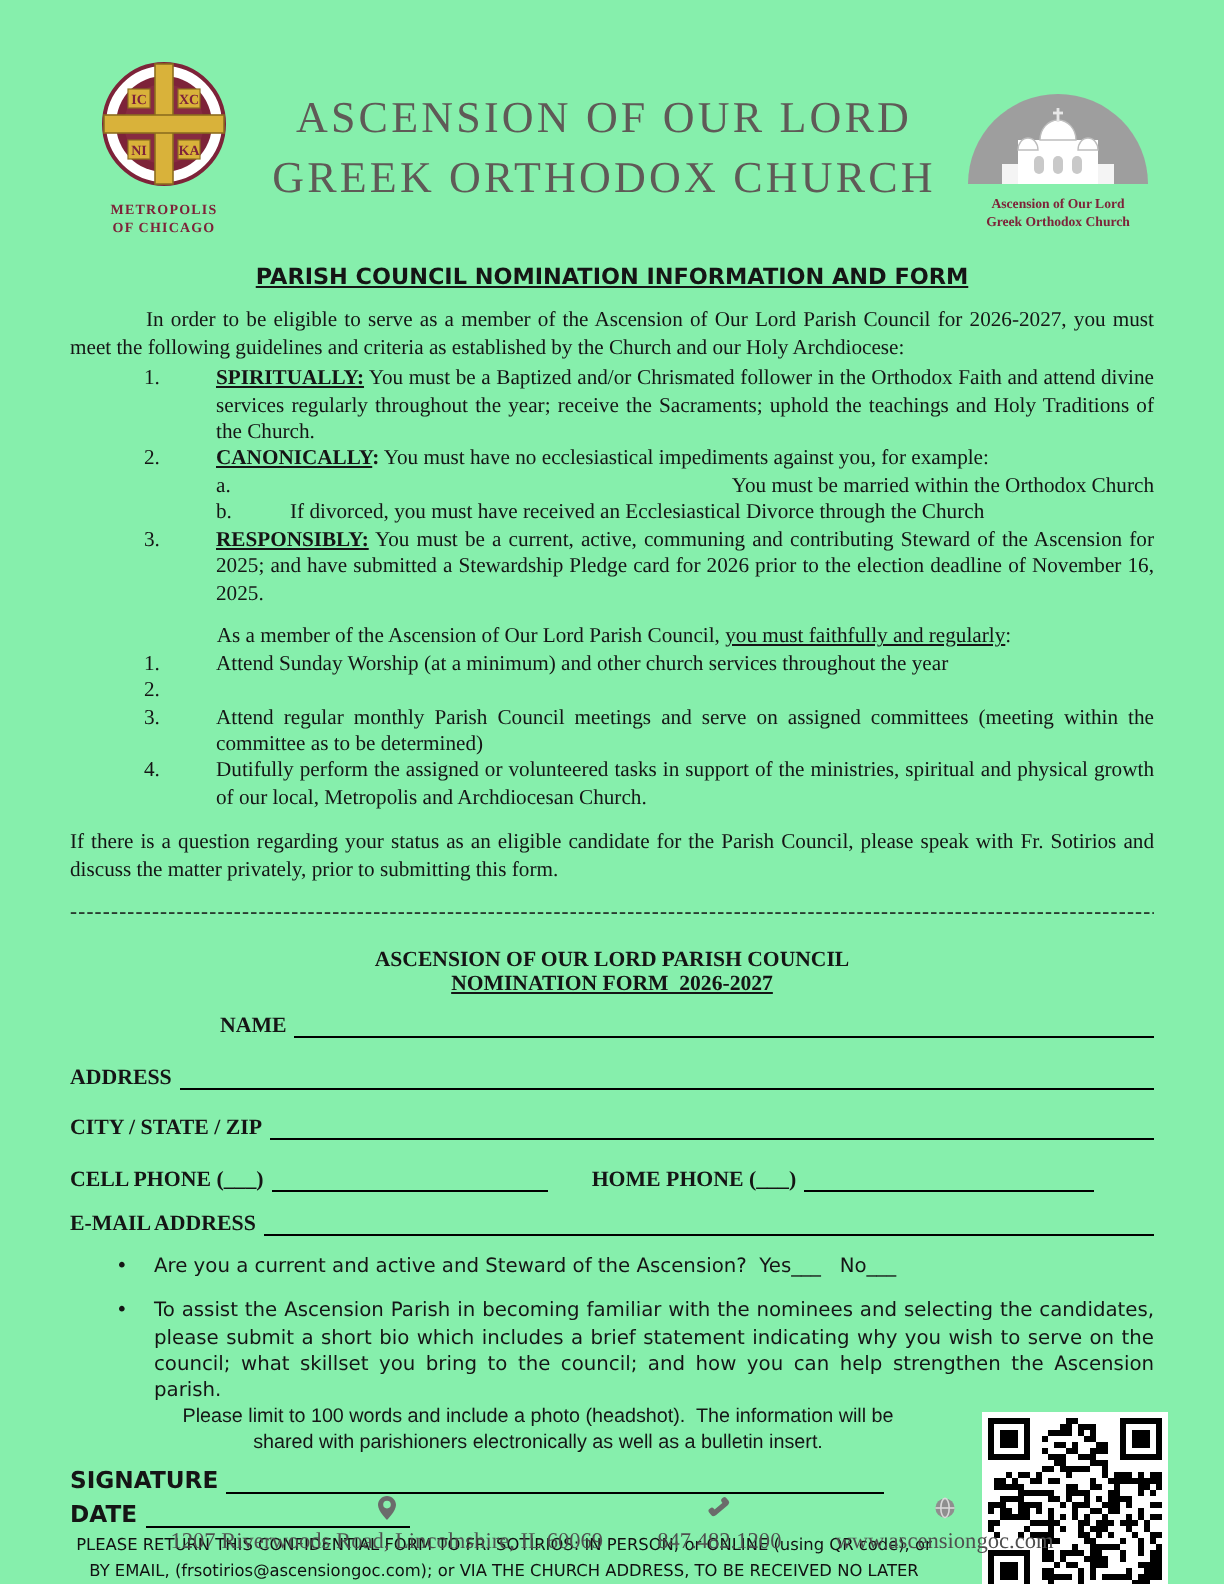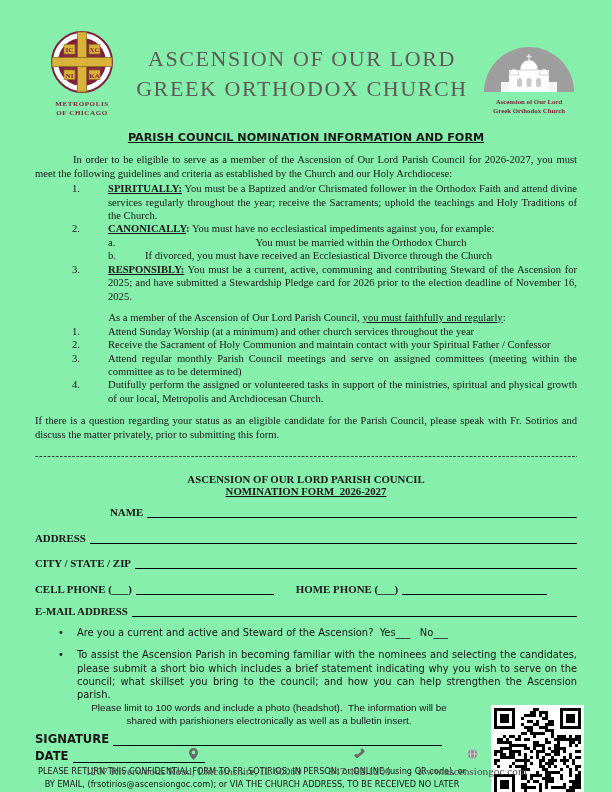--- a/index.html
+++ b/index.html
@@ -129,21 +129,21 @@
       <div class="oitem">
         <span class="onum">1.</span>
         <div class="obody"><span class="lead">SPIRITUALLY:</span><span class="leadafter"></span> <span>You must be a Baptized and/or Chrismated follower in the Orthodox Faith and attend divine services regularly throughout the year; receive the Sacraments; uphold the teachings and Holy Traditions of the Church.</span></div>
       </div>
       <div class="oitem">
         <span class="onum">2.</span>
         <div class="obody"><span class="lead">CANONICALLY</span><span class="leadafter">:</span> <span>You must have no ecclesiastical impediments against you, for example:</span></div>
       </div>
       <div class="oitem sub">
         <span class="onum">a.</span>
-        <div class="obody" style="text-align:center;"><span>You must be married within the Orthodox Church</span></div>
+        <div class="obody" style="text-align:right;"><span>You must be married within the Orthodox Church</span></div>
       </div>
       <div class="oitem sub">
         <span class="onum">b.</span>
         <div class="obody" style="text-align:left;"><span>If divorced, you must have received an Ecclesiastical Divorce through the Church</span></div>
       </div>
       <div class="oitem">
         <span class="onum">3.</span>
         <div class="obody"><span class="lead">RESPONSIBLY:</span><span class="leadafter"></span> <span>You must be a current, active, communing and contributing Steward of the Ascension for 2025; and have submitted a Stewardship Pledge card for 2026 prior to the election deadline of November 16, 2025.</span></div>
       </div>
     </div>
@@ -151,21 +151,20 @@
     <div class="para" style="margin-top:8px; text-align:center; padding-left:2px;">
       <span>As a member of the Ascension of Our Lord Parish Council, </span><span class="u">you must faithfully and regularly</span><span>:</span>
     </div>
     <div>
       <div class="oitem">
         <span class="onum">1.</span>
         <div class="obody"><span>Attend Sunday Worship (at a minimum) and other church services throughout the year</span></div>
       </div>
       <div class="oitem">
         <span class="onum">2.</span>
-        <div class="obody"><span>Receive the Sacrament of Holy Communion and maintain contact with your Spiritual Father / Confessor</span></div>
       </div>
       <div class="oitem">
         <span class="onum">3.</span>
         <div class="obody"><span>Attend regular monthly Parish Council meetings and serve on assigned committees (meeting within the committee as to be determined)</span></div>
       </div>
       <div class="oitem">
         <span class="onum">4.</span>
         <div class="obody"><span>Dutifully perform the assigned or volunteered tasks in support of the ministries, spiritual and physical growth of our local, Metropolis and Archdiocesan Church.</span></div>
       </div>
     </div>

